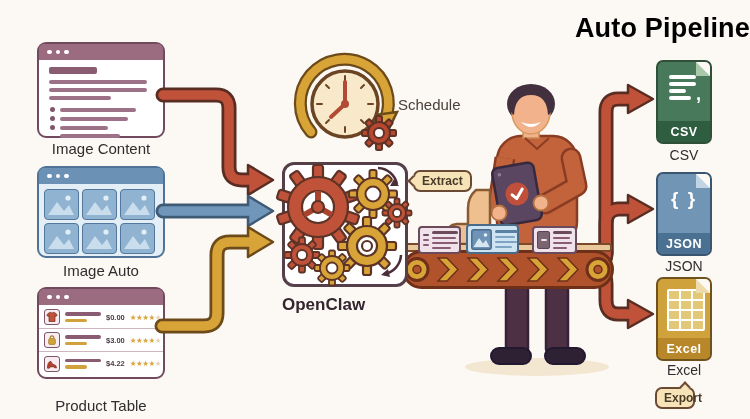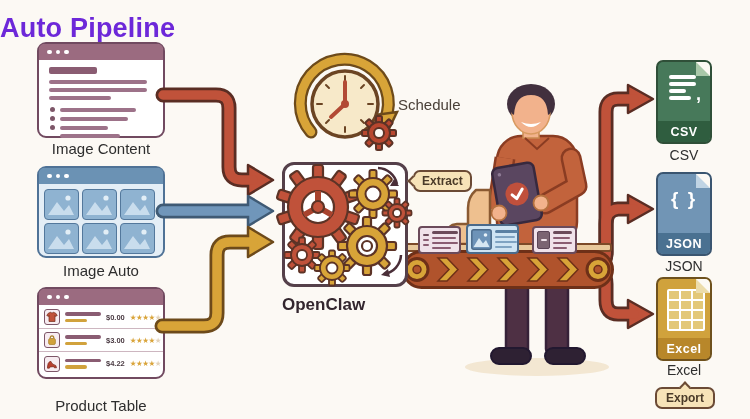--- a/index.html
+++ b/index.html
@@ -6,22 +6,22 @@
   html,body { width:750px; height:419px; }
   body {
     position:relative; overflow:hidden; background:#fcf9f4;
     font-family:"Liberation Sans", sans-serif; color:#2e2a2a;
   }
   .abs { position:absolute; }
   svg { display:block; overflow:visible; }
 
   
   .page-title {
-    position:absolute; left:0; right:0; top:13px; text-align:left;
-    font-size:27px; font-weight:800; color:#6d28d9; letter-spacing:.2px;
+    position:absolute; left:0; right:0; top:13px; text-align:right;
+    font-size:27px; font-weight:800; color:#000000; letter-spacing:.2px;
   }
 
   
   .window { position:absolute; width:128px; background:#fff; border:2.5px solid #714a60; border-radius:9px; }
   .win-header { height:16px; border-radius:5px 5px 0 0; display:flex; align-items:center; gap:4px; padding-left:8px; }
   .win-header .dot { width:4.5px; height:4.5px; border-radius:50%; background:#fff; }
   .win-body { position:relative; }
   .bar { position:absolute; border-radius:2px; }
   .win-label { position:absolute; width:140px; text-align:center; font-size:15px; font-weight:500; color:#2e2e2e; }
 
@@ -54,21 +54,21 @@
 
   
   .engine-box { position:absolute; left:282px; top:162px; width:126px; height:125px; background:#fff; border:3px solid #55404a; border-radius:12px; z-index:6; }
   .engine-label { position:absolute; left:282px; top:295px; width:126px; text-align:left; font-size:17px; font-weight:800; color:#33262e; z-index:6; }
 
   
   .tag { position:absolute; background:#f7e3b8; border:2px solid #6b4a35; border-radius:7px; font-size:12px; font-weight:600; color:#4a3a28; padding:2px 7px; z-index:8; white-space:nowrap; }
   .tag .pointer { position:absolute; width:8px; height:8px; background:#f7e3b8; border-left:2px solid #6b4a35; border-bottom:2px solid #6b4a35; }
   #tag-extract { left:413px; top:170px; }
   #tag-extract .pointer { left:-6px; top:5px; transform:rotate(45deg); }
-  #tag-export { left:655px; top:387px; width:60px; text-align:center; }
+  #tag-export { left:655px; top:387px; width:40px; text-align:center; }
   #tag-export .pointer { top:-6px; left:24px; transform:rotate(135deg); }
 
   
   .conveyor { position:absolute; left:402px; top:243px; width:212px; height:46px; z-index:3; }
   .conveyor-top { position:absolute; top:0; left:2px; right:2px; height:9px; background:#e9c99b; border:2px solid #7c4a28; border-radius:3px; }
   .conveyor-body { position:absolute; top:7px; left:0; width:212px; height:39px; }
 
   
   .card { position:absolute; border:2px solid; border-radius:4px; display:flex; gap:3px; padding:3px; z-index:4; }
   .card .col { display:flex; flex-direction:column; gap:2.5px; justify-content:center; }

